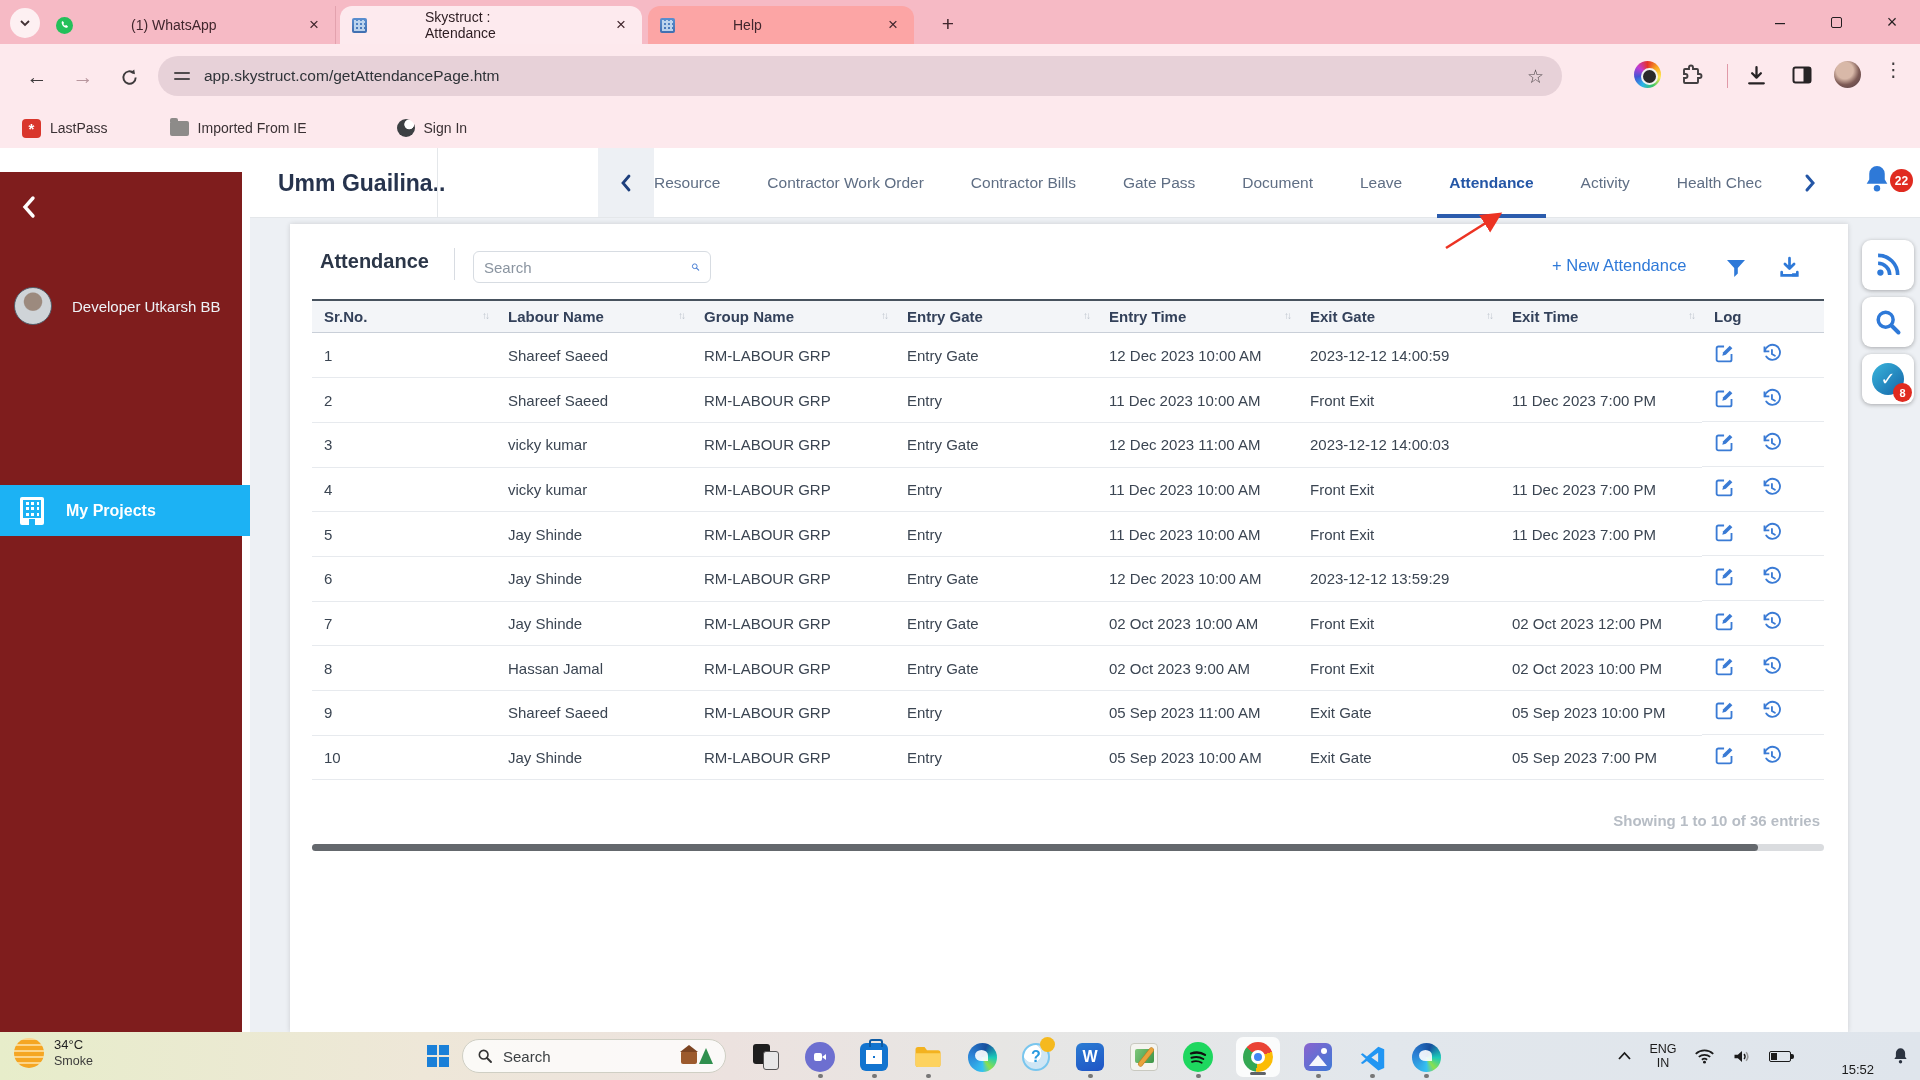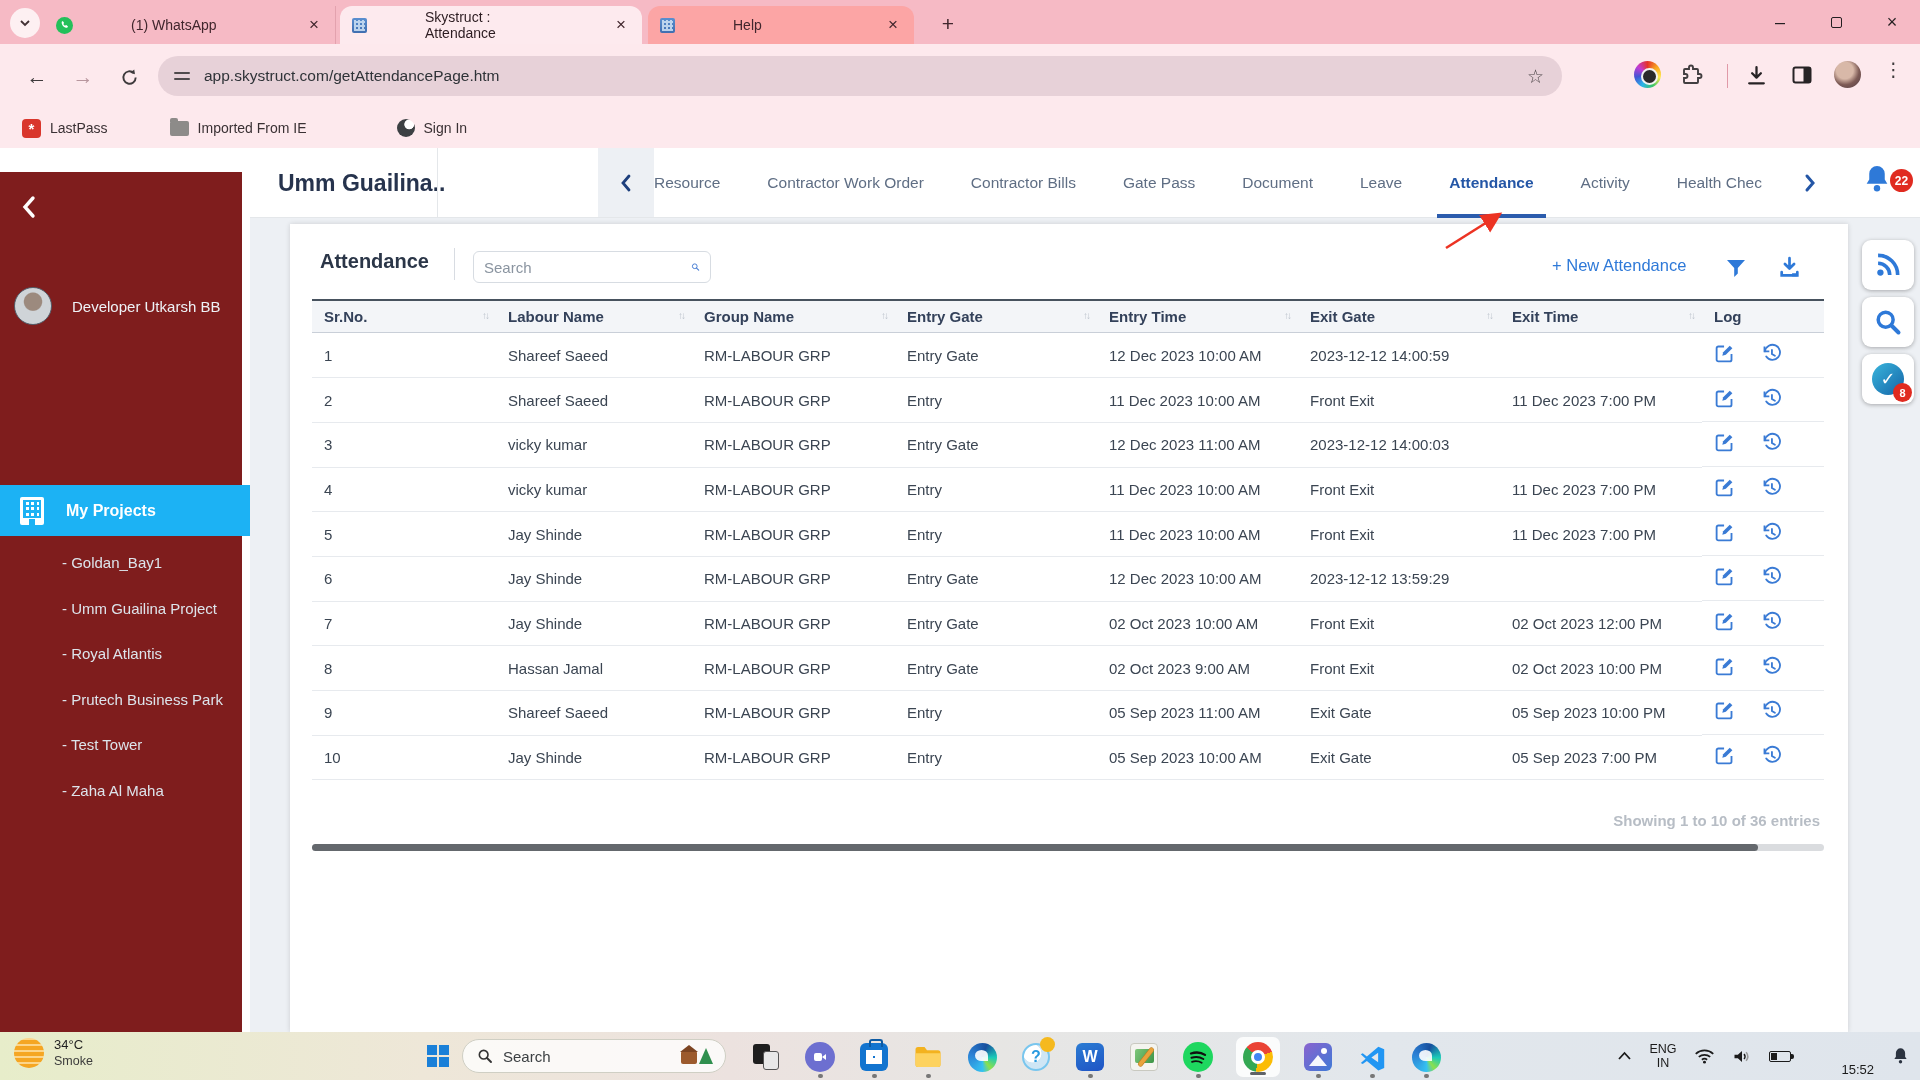--- a/index.html
+++ b/index.html
@@ -307,28 +307,20 @@
         </svg>
     </div>
     <div class="sb-user">
       <span class="sb-avatar"></span>
       <span class="sb-user-name">Developer Utkarsh BB</span>
     </div>
     <div class="sb-active">
       <span class="bldg-icon"></span>
       <span class="sb-active-label">My Projects</span>
     </div>
-    <ul class="sb-projects">
-        <li>- Goldan_Bay1</li>
-        <li>- Umm Guailina Project</li>
-        <li>- Royal Atlantis</li>
-        <li>- Prutech Business Park</li>
-        <li>- Test Tower</li>
-        <li>- Zaha Al Maha</li>
-      </ul>
     <div class="sb-help">
       <span class="help-circle">?</span>
       <span class="sb-help-label">Need Help?</span>
     </div>
 
   </div>
 
   <div class="appheader">
     <div class="ah-project">Umm Guailina..</div>
     <div class="ah-sep" style="left:187px;"></div>

